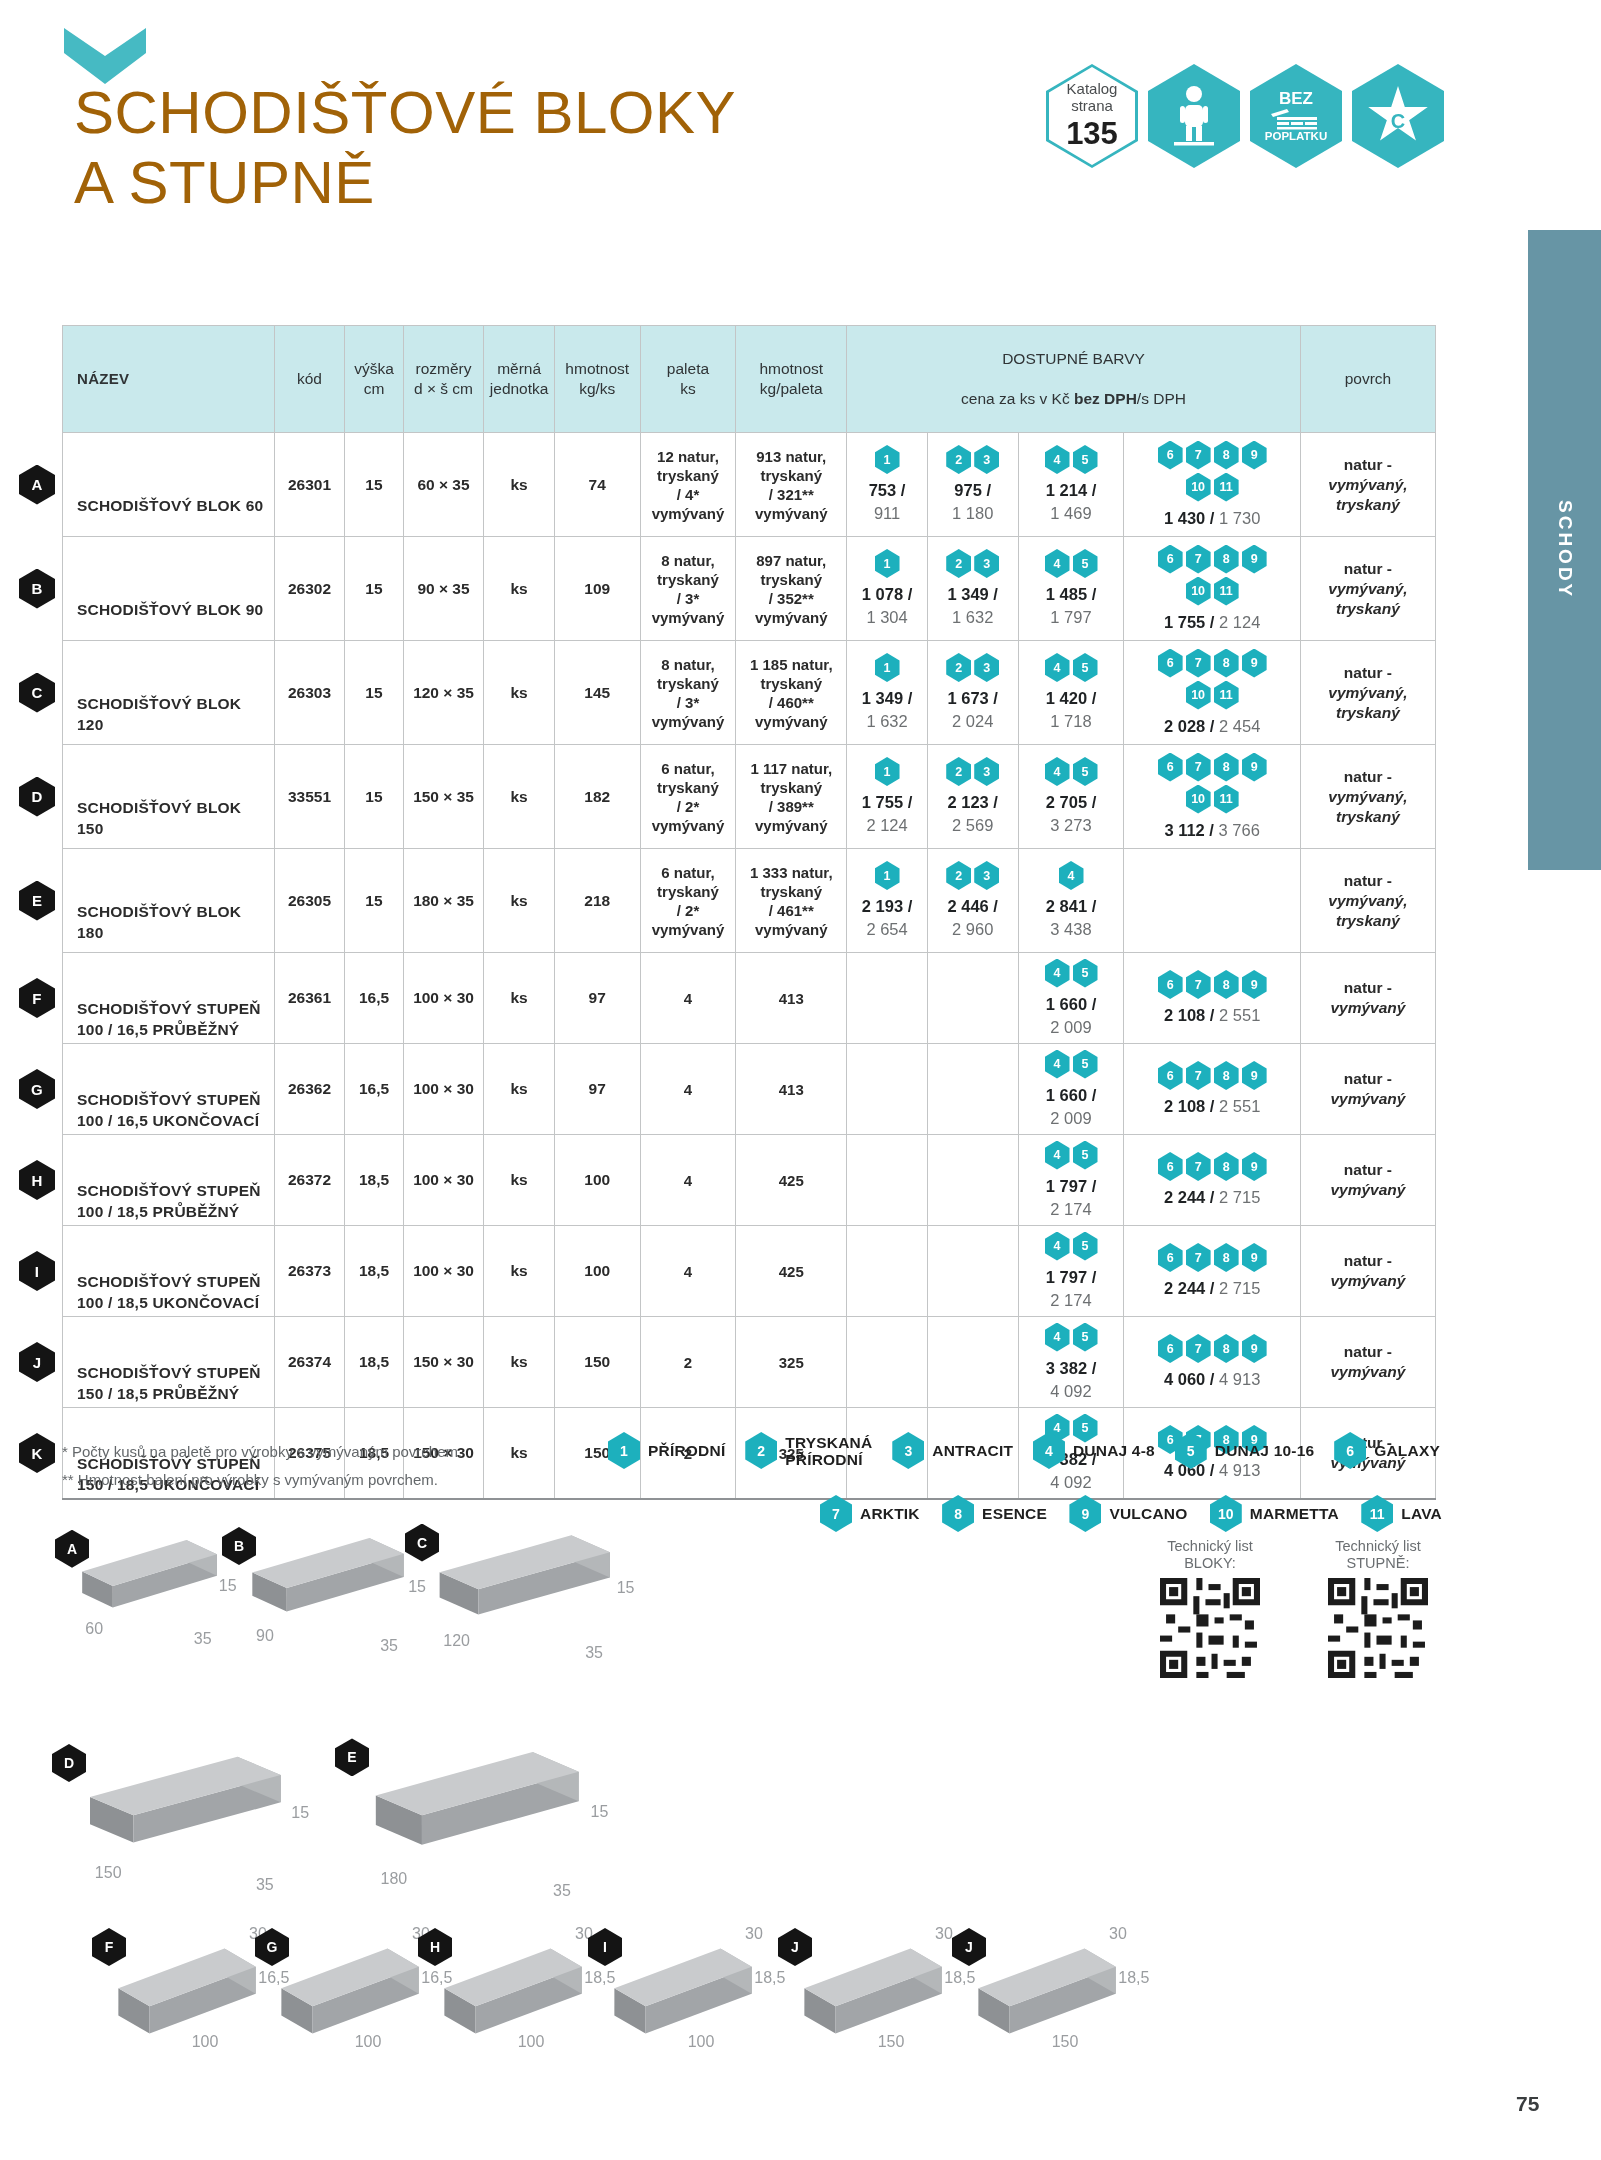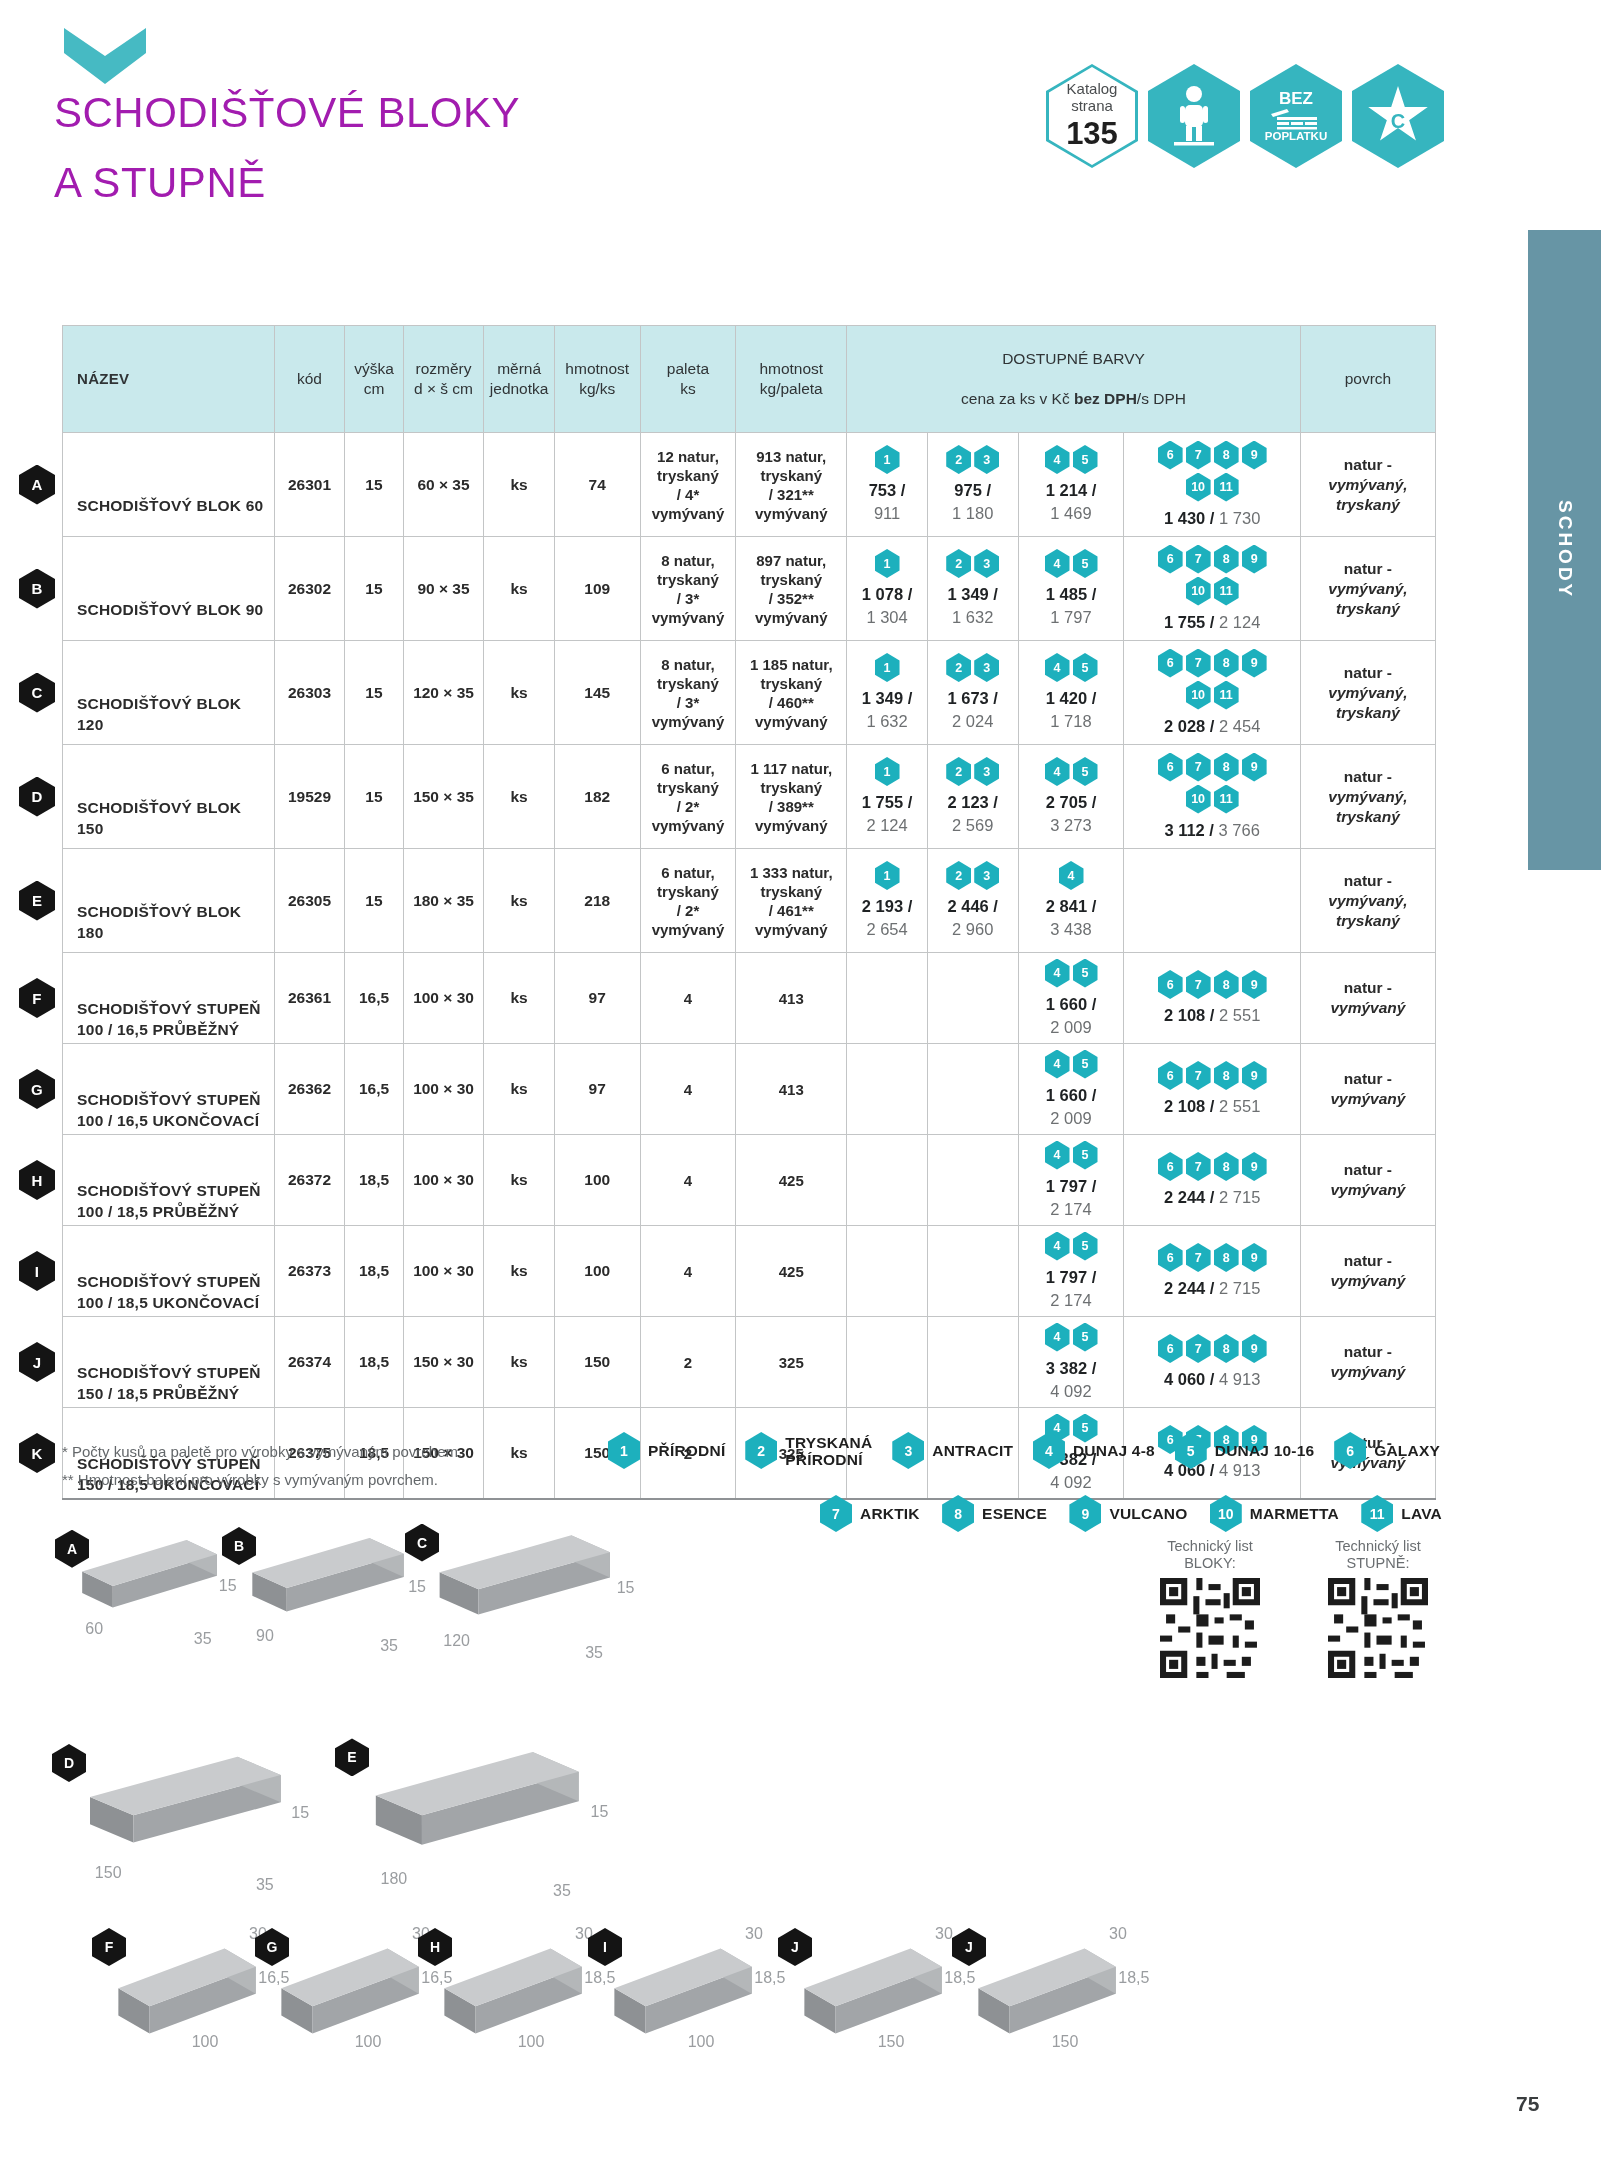--- a/index.html
+++ b/index.html
@@ -2,22 +2,22 @@
 <html><head>
 <meta charset="utf-8">
 <style>
   html,body{margin:0;padding:0;}
   body{
     width:1601px;height:2160px;position:relative;background:#ffffff;
     font-family:"Liberation Sans",sans-serif;color:#2b2b2b;overflow:hidden;
   }
   
   .chevron{position:absolute;left:64px;top:28px;width:82px;height:58px;}
-  .page-title{position:absolute;left:54px;top:78px;font-size:42px;line-height:70px;
-    font-weight:300;letter-spacing:.5px;color:#a21caf;font-stretch:condensed;}
+  .page-title{position:absolute;left:74px;top:78px;font-size:60px;line-height:70px;
+    font-weight:300;letter-spacing:.5px;color:#a16207;font-stretch:condensed;}
   .hexrow{position:absolute;left:1046px;top:64px;display:flex;gap:10px;}
   .hex{width:92px;height:104px;clip-path:polygon(50% 0%,100% 26%,100% 74%,50% 100%,0% 74%,0% 26%);
     background:#36b5bf;position:relative;display:flex;flex-direction:column;align-items:center;justify-content:center;}
   .hex-outline .inner{position:absolute;inset:3px;clip-path:polygon(50% 0%,100% 26%,100% 74%,50% 100%,0% 74%,0% 26%);
     background:#ffffff;display:flex;flex-direction:column;align-items:center;justify-content:center;}
   .hex-outline .l{font-size:15px;color:#4a4d4f;line-height:17px;}
   .hex-outline .n{font-size:31px;font-weight:bold;color:#1f1f1f;margin-top:2px;}
   .hex .fee1{color:#fff;font-weight:bold;font-size:17px;line-height:18px;}
   .hex .fee2{color:#fff;font-weight:bold;font-size:11.5px;line-height:13px;}
   .star{width:62px;height:60px;background:#fff;
@@ -407,21 +407,21 @@
           <div class="s2">vymývaný,
 tryskaný</div>
         </td>
       </tr>
 
       <tr data-kind="block">
         <td class="c-name">
           <span class="rowbadge">D</span>
           <span>SCHODIŠŤOVÝ BLOK 150</span>
         </td>
-        <td class="c-plain">19529</td>
+        <td class="c-plain">33551</td>
         <td class="c-plain">15</td>
         <td class="c-plain">150 × 35</td>
         <td class="c-plain">ks</td>
         <td class="c-plain">182</td>
         <td class="c-multi">6 natur,
 tryskaný
 / 2*
 vymývaný</td>
         <td class="c-multi">1 117 natur,
 tryskaný

